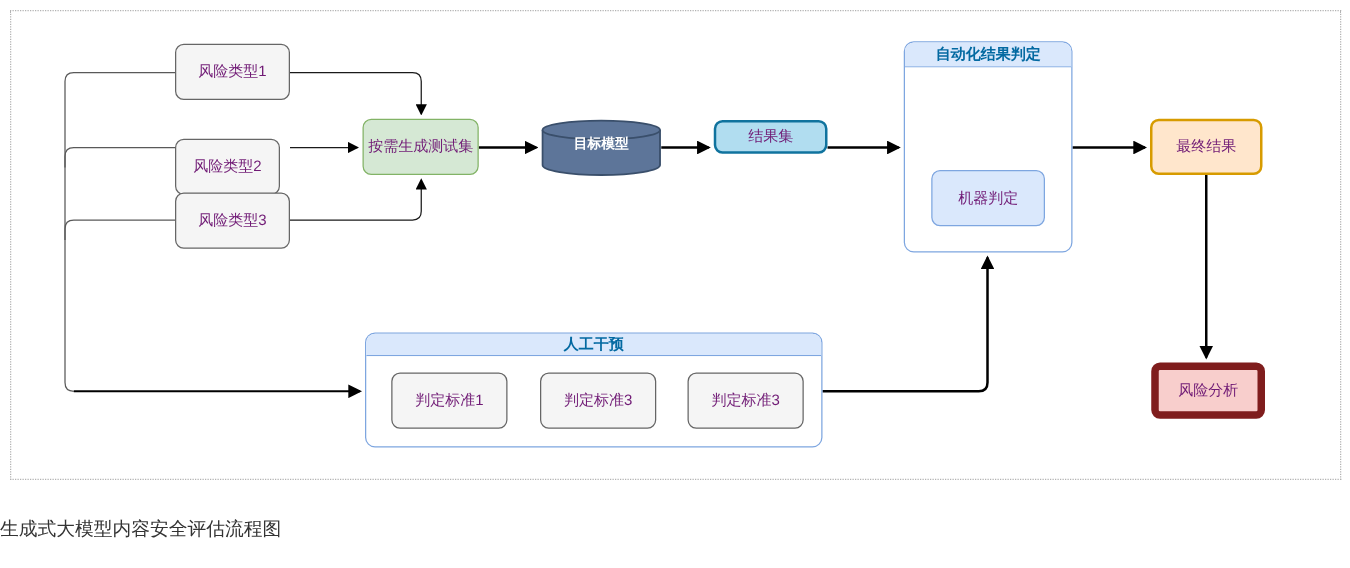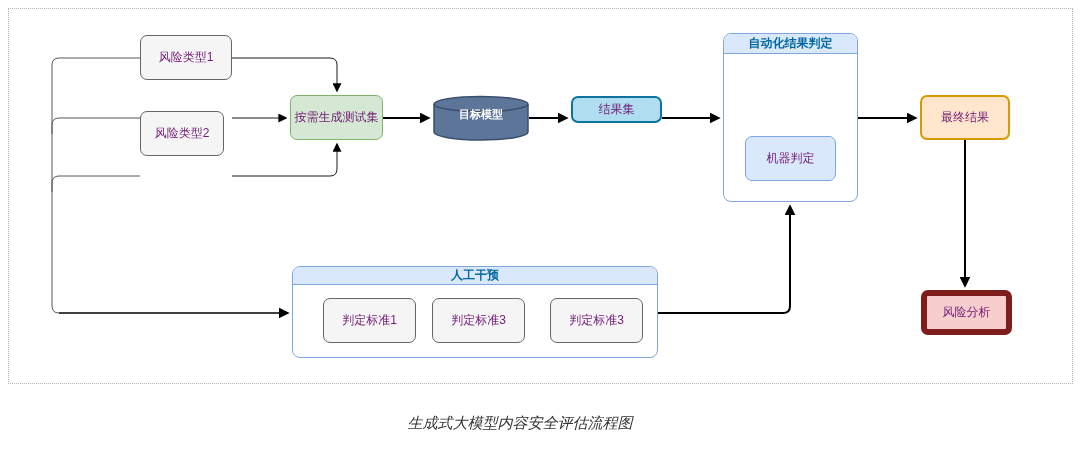--- a/index.html
+++ b/index.html
@@ -19,22 +19,22 @@
   .red{background:#f8cecc;border:6px solid #7f1d1d;}
   .container-node{position:absolute;box-sizing:border-box;background:#ffffff;
         border:1px solid #7ea6e0;border-radius:8px;}
   .container-header{box-sizing:border-box;width:100%;background:#dae8fc;
         border-bottom:1px solid #7ea6e0;border-radius:7px 7px 0 0;
         font-weight:bold;font-size:12px;color:#0369a1;
         display:flex;align-items:center;justify-content:center;}
   .cyl{position:absolute;}
   .cyl-label{position:absolute;left:0;top:12px;width:100%;text-align:center;
         color:#ffffff;font-weight:bold;font-size:11px;}
-  #caption{position:absolute;left:0;top:414px;width:1040px;text-align:center;
-        font-size:15px;color:#333333;font-style:italic;}
+  #caption{position:absolute;left:0;top:414px;width:1040px;
+        font-size:15px;color:#333333;}
 </style>
 </head>
 <body>
 
 <div id="canvas">
   <div id="frame"></div>
 
   <svg id="wires">
     <defs>
       <marker id="arrL" viewBox="0 0 10 10" refX="8.5" refY="5" markerWidth="11" markerHeight="11" markerUnits="userSpaceOnUse" orient="auto-start-reverse">
@@ -57,20 +57,21 @@
     <path d="M 383 118 L 429 118" fill="none" stroke="#000000" stroke-width="2" marker-end="url(#arrL)"></path>
     <path d="M 529 118 L 567 118" fill="none" stroke="#000000" stroke-width="2" marker-end="url(#arrL)"></path>
     <path d="M 662 118 L 719 118" fill="none" stroke="#000000" stroke-width="2" marker-end="url(#arrL)"></path>
     <path d="M 858 118 L 916 118" fill="none" stroke="#000000" stroke-width="2" marker-end="url(#arrL)"></path>
     <path d="M 965 140 L 965 286" fill="none" stroke="#000000" stroke-width="2" marker-end="url(#arrL)"></path>
     <path d="M 658 313 L 783 313 Q 790 313 790 306 L 790 206" fill="none" stroke="#000000" stroke-width="2" marker-end="url(#arrL)"></path>
   </svg>
 
   <div class="node gray" style="left:140px;top:35px;width:92px;height:45px;">风险类型1</div>
   <div class="node gray" style="left:140px;top:95px;width:84px;height:45px;margin-top:16px;">风险类型2</div>
+  <div class="node gray" style="left:140px;top:154px;width:92px;height:45px;">风险类型3</div>
 
   <div class="node green" style="left:290px;top:95px;width:93px;height:45px;">按需生成测试集</div>
 
   <div class="cyl" style="left:433px;top:95px;width:96px;height:46px;">
     <svg width="96" height="46">
       <path d="M1,9 L1,37 A47,8 0 0 0 95,37 L95,9" fill="#5d7599" stroke="#3a4f6b" stroke-width="1.5"></path>
       <ellipse cx="48" cy="9" rx="47" ry="7.5" fill="#5d7599" stroke="#3a4f6b" stroke-width="1.5"></ellipse>
     </svg>
     <div class="cyl-label">目标模型</div>
   </div>
@@ -81,18 +82,18 @@
     <div class="container-header" style="height:20px;">自动化结果判定</div>
   </div>
   <div class="node bluebox" style="left:745px;top:136px;width:91px;height:45px;">机器判定</div>
 
   <div class="node orange" style="left:920px;top:95px;width:90px;height:45px;">最终结果</div>
   <div class="node red" style="left:921px;top:290px;width:91px;height:45px;">风险分析</div>
 
   <div class="container-node" style="left:292px;top:266px;width:366px;height:92px;">
     <div class="container-header" style="height:18px;">人工干预</div>
   </div>
-  <div class="node gray" style="left:313px;top:298px;width:93px;height:45px;margin-left:10px;">判定标准1</div>
+  <div class="node gray" style="left:313px;top:298px;width:93px;height:45px;">判定标准1</div>
   <div class="node gray" style="left:432px;top:298px;width:93px;height:45px;">判定标准3</div>
   <div class="node gray" style="left:550px;top:298px;width:93px;height:45px;">判定标准3</div>
 
   <div id="caption">生成式大模型内容安全评估流程图</div>
 </div>
 
 </body></html>

